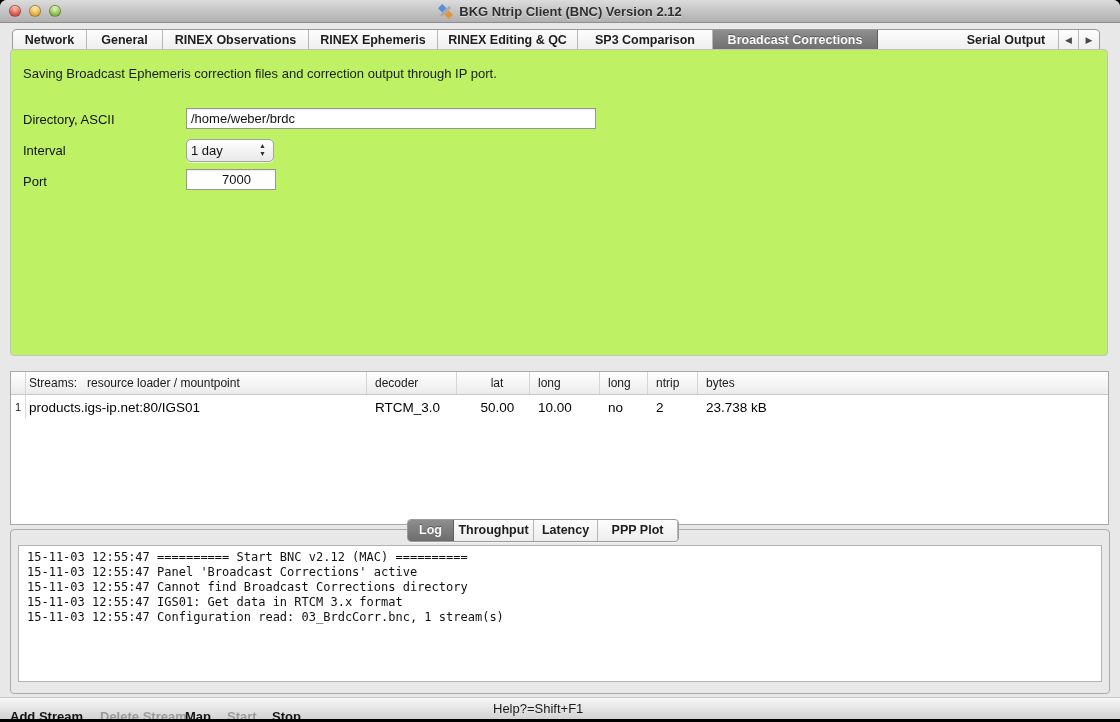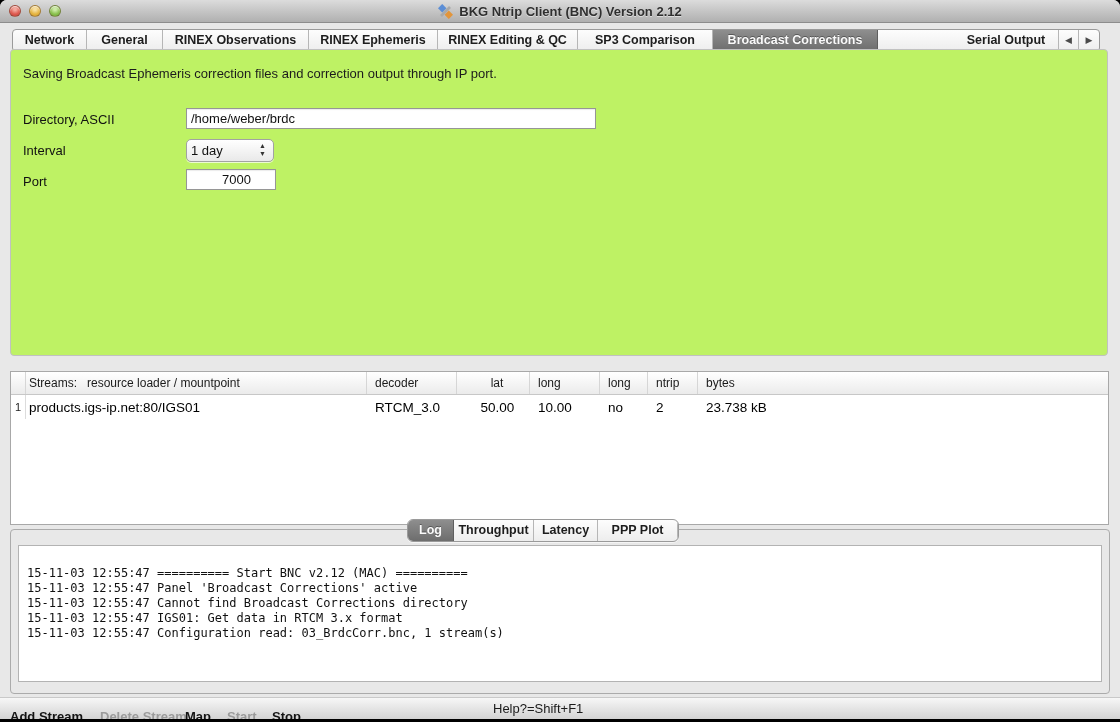--- a/index.html
+++ b/index.html
@@ -74,27 +74,27 @@
   .w-bytes{flex:1 1 auto!important;border-right:none!important;}
   #streams .trow{display:flex;height:24px;align-items:center;font-size:13.5px;color:#000;}
   #streams .td{box-sizing:border-box;padding-left:8px;white-space:nowrap;overflow:hidden;flex:none;}
   #streams .td.num{width:15px;padding:0;text-align:center;font-size:11px;color:#222;
            border-right:1px solid #dcdcdc;height:24px;line-height:24px;}
   #streams .td.mp{padding-left:6px;}
 
   
   #log-frame{position:absolute;left:10px;top:529px;width:1100px;height:165px;
              border:1px solid #ababab;border-radius:4px;box-sizing:border-box;}
-  #log-tabs{left:543px;top:519px;transform:translateX(-50%);border-radius:6px;}
+  #log-tabs{left:543px;top:519px;transform:translateX(-50%);}
   #log-tabs .tab:nth-child(1){width:46px;} #log-tabs .tab:nth-child(2){width:80px;}
   #log-tabs .tab:nth-child(3){width:64px;} #log-tabs .tab:nth-child(4){width:80px;}
   #log-text{position:absolute;left:18px;top:545px;width:1084px;height:137px;background:#fff;
             border:1px solid #b3b3b3;box-sizing:border-box;overflow:hidden;
             font-family:"DejaVu Sans Mono",monospace;font-size:12px;line-height:15px;
-            color:#101010;padding:20px 0 0 8px;}
+            color:#101010;padding:4px 0 0 8px;}
   #log-text .logline{white-space:pre;}
 
   
   #footer{position:absolute;left:0;top:697px;width:1120px;height:22px;
           background:linear-gradient(#f7f7f7,#d1d1d1);border-top:1px solid #c9c9c9;}
   .fbtn{position:absolute;top:8px;height:22px;line-height:22px;font-size:13px;font-weight:bold;
         color:#141414;cursor:default;white-space:nowrap;}
   .fbtn.disabled{color:#9b9b9b;}
   #help-label{position:absolute;left:493px;top:0;height:22px;line-height:22px;
         font-size:13px;color:#1b1b1b;}

